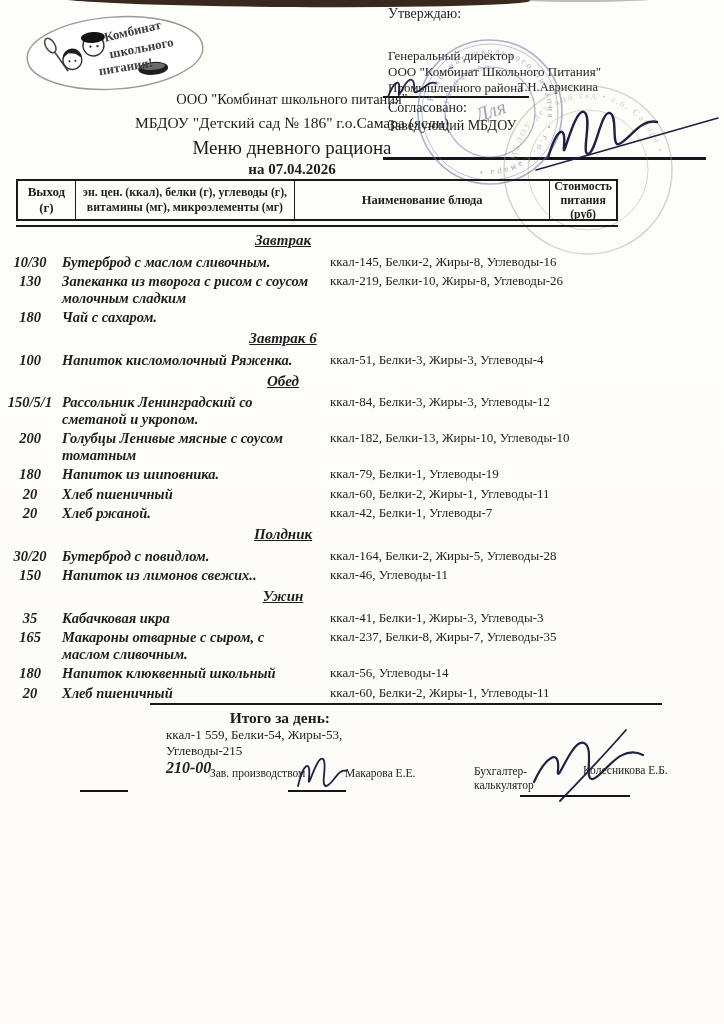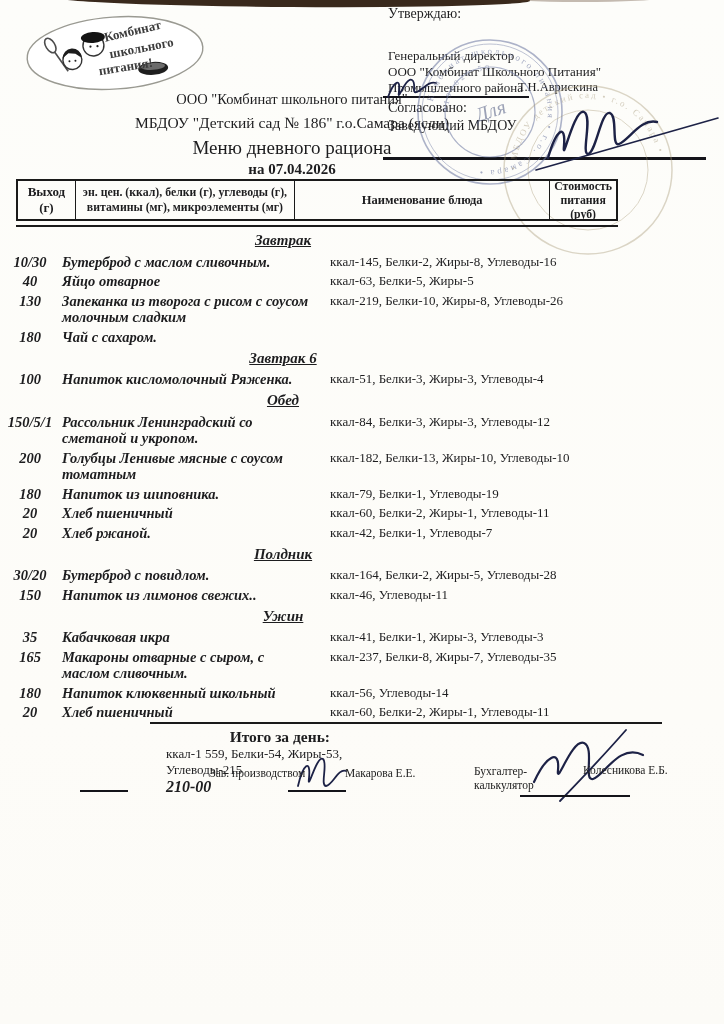--- a/index.html
+++ b/index.html
@@ -184,25 +184,20 @@
 
   <div class="menu">
     <div id="menu-rows">
         <div class="section-heading"><span>Завтрак</span></div>
         <div class="menu-row">
           <div class="portion-cell">10/30</div>
           <div class="dish-cell">Бутерброд с маслом сливочным.</div>
           <div class="nutrition-cell">ккал-145, Белки-2, Жиры-8, Углеводы-16</div>
         </div>
         <div class="menu-row">
-          <div class="portion-cell">40</div>
-          <div class="dish-cell">Яйцо отварное</div>
-          <div class="nutrition-cell">ккал-63, Белки-5, Жиры-5</div>
-        </div>
-        <div class="menu-row">
           <div class="portion-cell">130</div>
           <div class="dish-cell">Запеканка из творога с рисом с соусом молочным сладким</div>
           <div class="nutrition-cell">ккал-219, Белки-10, Жиры-8, Углеводы-26</div>
         </div>
         <div class="menu-row">
           <div class="portion-cell">180</div>
           <div class="dish-cell">Чай с сахаром.</div>
         </div>
         <div class="section-heading"><span>Завтрак 6</span></div>
         <div class="menu-row">

